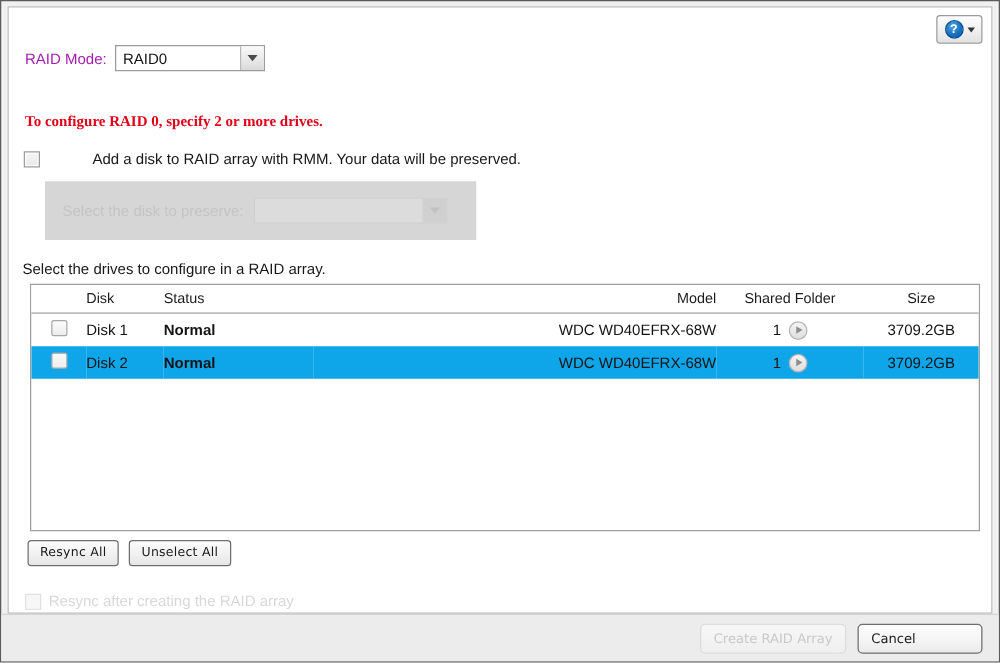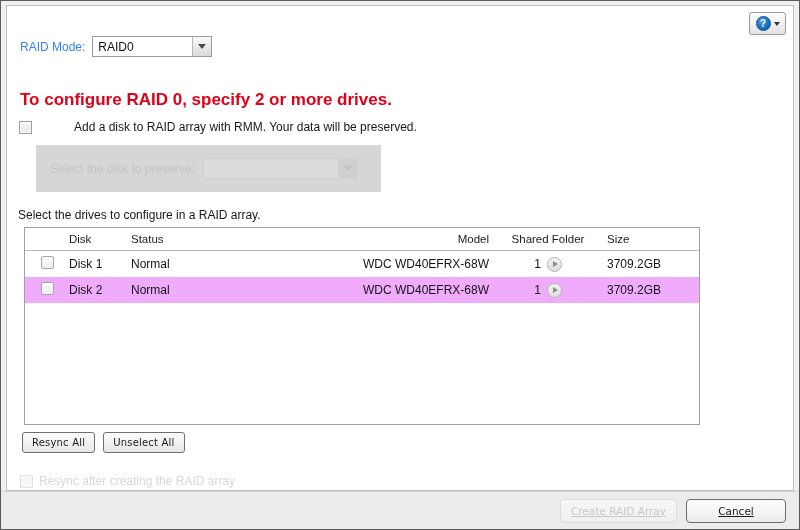--- a/index.html
+++ b/index.html
@@ -104,21 +104,21 @@
   
   .raid-row {
     position: absolute;
     left: 13px;
     top: 30px;
     display: flex;
     align-items: center;
   }
   .raid-label {
     font-size: 12px;
-    color: #3b82f6;
+    color: #a21caf;
     margin-right: 7px;
   }
   .select-box {
     width: 120px;
     height: 21px;
     box-sizing: border-box;
     border: 1px solid #9b9b9b;
     background: #ffffff;
     display: flex;
     align-items: stretch;
@@ -144,23 +144,24 @@
     width: 0; height: 0;
     border-left: 4px solid transparent;
     border-right: 4px solid transparent;
     border-top: 5px solid #4a4a4a;
   }
 
   .warn-text {
     position: absolute;
     left: 13px;
     top: 84px;
-    font-size: 17px;
+    font-size: 12px;
     font-weight: bold;
     color: #e00018;
+    font-family: Liberation Serif, serif;
   }
 
   
   .cb {
     width: 13px; height: 13px;
     box-sizing: border-box;
     border: 1px solid #9c9c9c;
     background: linear-gradient(to bottom, #f6f6f6, #e9e9e9);
     display: inline-block;
     flex: 0 0 13px;
@@ -218,21 +219,21 @@
     top: 202px;
     font-size: 12px;
     color: #181818;
   }
 
   
   .table-wrap {
     position: absolute;
     left: 17px;
     top: 221px;
-    width: 676px;
+    width: 760px;
     height: 198px;
     box-sizing: border-box;
     border: 1px solid #9f9f9f;
     background: #ffffff;
     overflow: hidden;
   }
   table.drives {
     width: 100%;
     border-collapse: collapse;
     table-layout: fixed;
@@ -248,27 +249,27 @@
     padding: 0;
     vertical-align: middle;
   }
   table.drives tbody td {
     height: 26px;
     padding: 0;
     vertical-align: middle;
     font-size: 12px;
     color: #141414;
   }
-  tr.row-alt td { background: #f0abfc; }
+  tr.row-alt td { background: #0ea5e9; }
   .c-check  { width: 44px; text-align: center; }
   .c-disk   { width: 62px; text-align: left; }
-  .c-status { width: 120px; text-align: left; }
+  .c-status { width: 120px; text-align: left; font-weight: bold; }
   .c-model  { text-align: right; padding-right: 0; }
   .c-share  { width: 118px; text-align: center; }
-  .c-size   { width: 92px;  text-align: left; padding-right: 10px; }
+  .c-size   { width: 92px;  text-align: center; padding-right: 10px; }
 
   th.c-disk, td.c-disk { padding-left: 3px; }
   th.c-status, td.c-status { padding-left: 6px; }
 
   .row-cb {
     width: 13px; height: 13px;
     box-sizing: border-box;
     border: 1px solid #a8a8a8;
     border-radius: 2px;
     background: linear-gradient(to bottom, #fbfbfb, #ededed);
@@ -363,24 +364,22 @@
     height: 24px;
     min-width: 100px;
     box-sizing: border-box;
     border: 1px solid #6e6e6e;
     border-radius: 4px;
     background: linear-gradient(to bottom, #fdfdfd 0%, #f6f6f6 48%, #eaeaea 100%);
     font-family: "DejaVu Sans", sans-serif;
     font-size: 10.5px;
     color: #1a1a1a;
     line-height: 22px;
-    text-align: center;
     padding: 0 10px;
     cursor: pointer;
-    text-decoration: underline;
   }
   .btn.disabled {
     border-color: #dcdcdc;
     color: #c9c9c9;
     background: linear-gradient(to bottom, #f7f7f7, #efefef);
     cursor: default;
   }
 </style>
 </head>
 <body>

